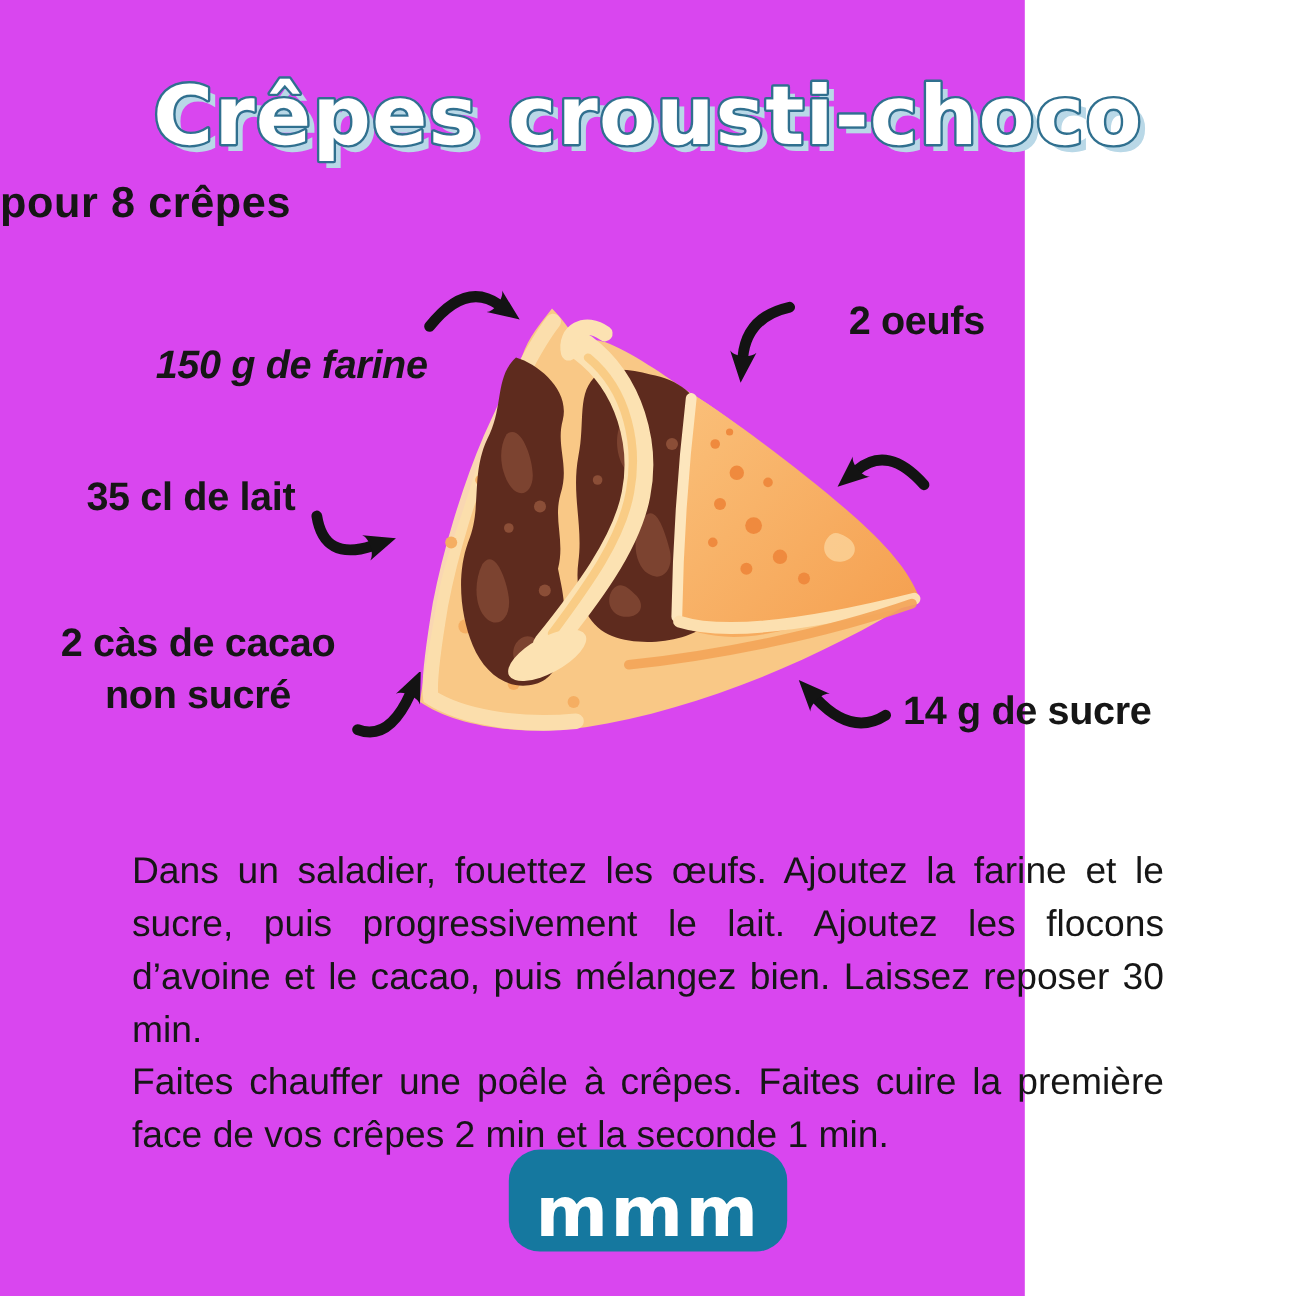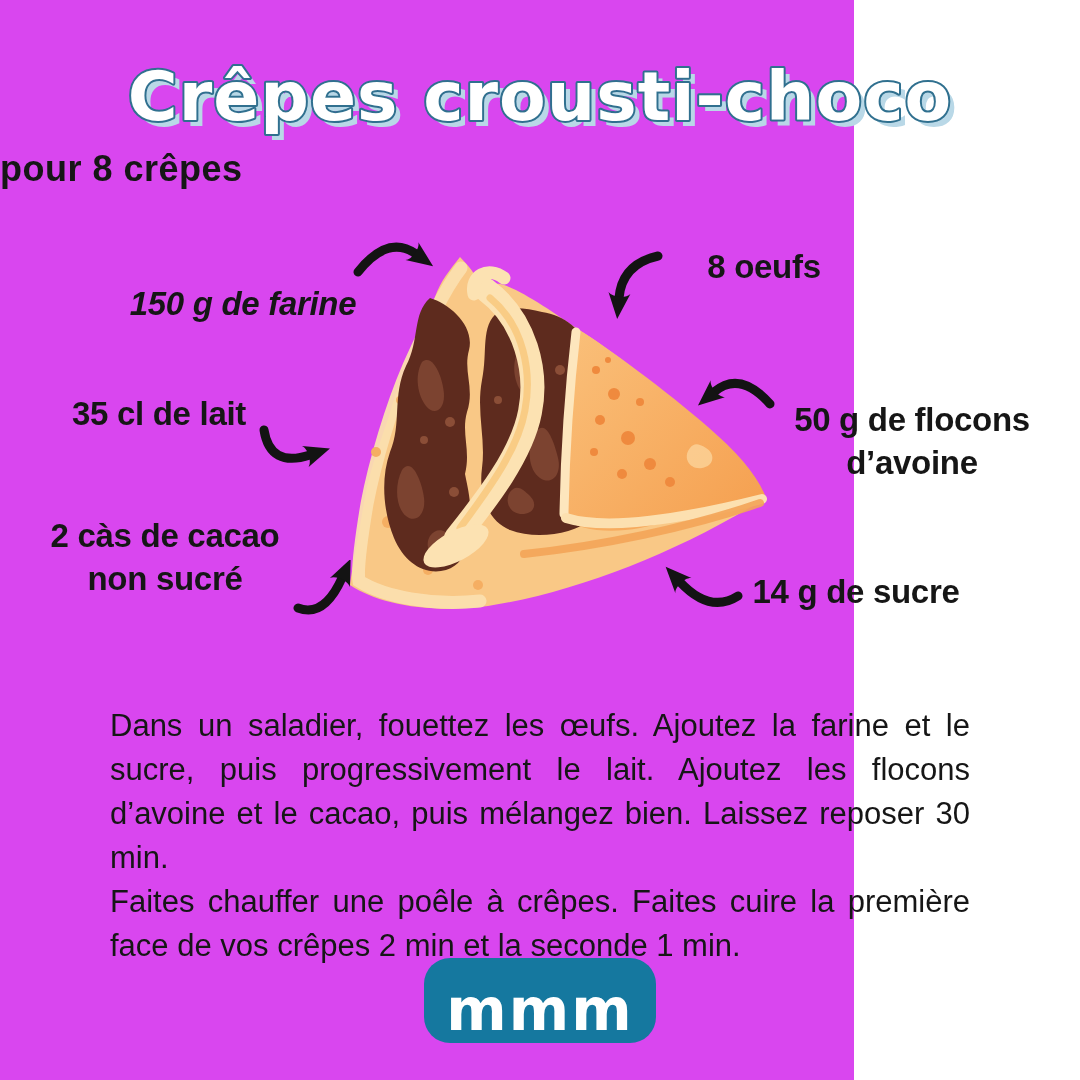--- a/index.html
+++ b/index.html
@@ -176,28 +176,24 @@
     <path class="shaft" d="M8,48 Q34,58 52,18" marker-end="url(#arrowhead)"></path>
   </svg>
   <svg class="arrow a-sucre" width="86" height="54">
     <path class="shaft" d="M76,32 Q48,50 18,18" marker-end="url(#arrowhead)"></path>
   </svg>
 
   <div class="ing ing-farine">
     <div>150 g de farine</div>
   </div>
   <div class="ing ing-oeufs">
-    <div>8 oeufs</div>
+    <div>2 oeufs</div>
   </div>
   <div class="ing ing-lait">
     <div>35 cl de lait</div>
-  </div>
-  <div class="ing ing-flocons">
-    <div>50 g de flocons</div>
-    <div>d’avoine</div>
   </div>
   <div class="ing ing-cacao">
     <div>2 càs de cacao</div>
     <div>non sucré</div>
   </div>
   <div class="ing ing-sucre">
     <div>14 g de sucre</div>
   </div>
 
   <div class="instructions">

